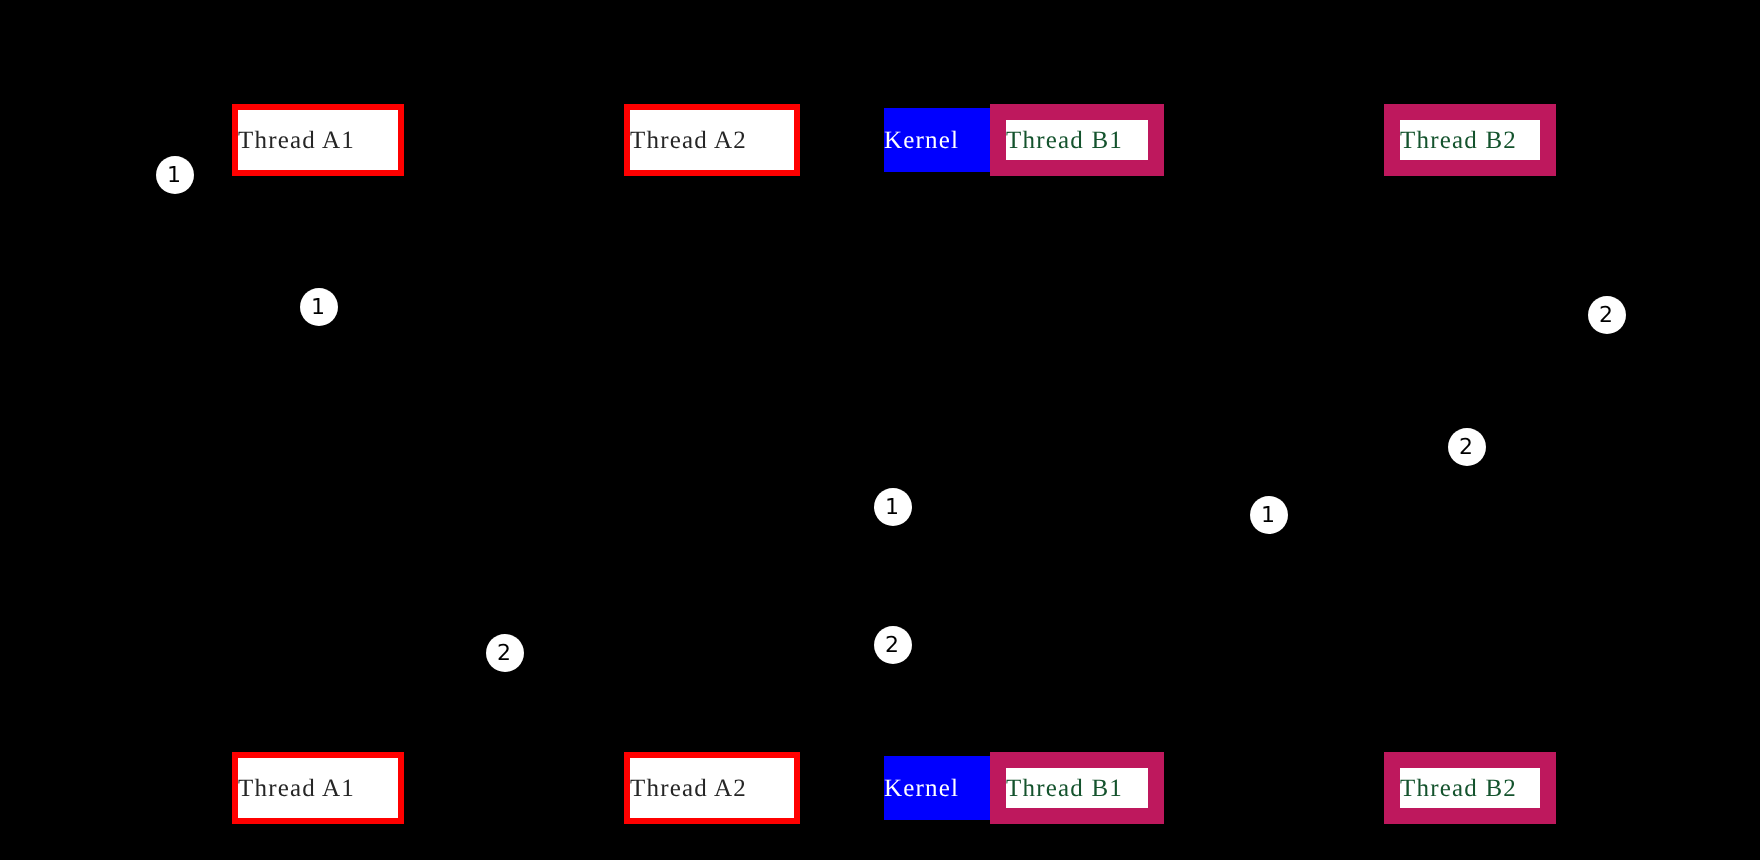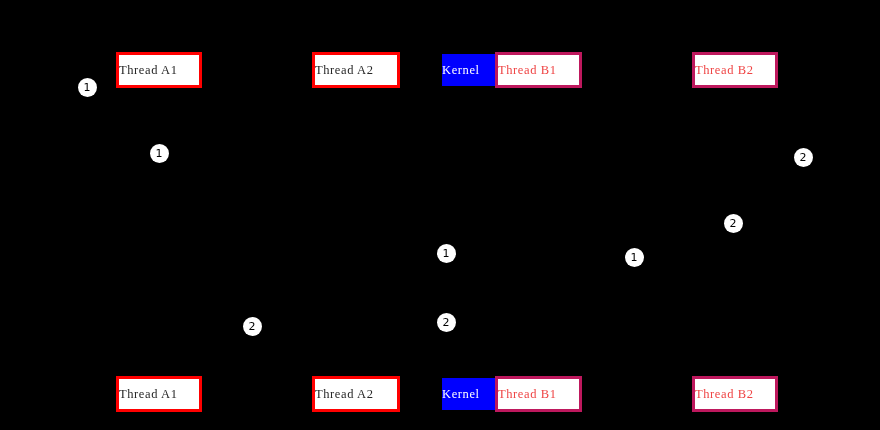--- a/index.html
+++ b/index.html
@@ -46,22 +46,22 @@
     white-space: nowrap;
     line-height: 1;
   }
   .participant.thread-a {
     background: #ffffff;
     border: 3px solid #ff0000;
     color: #262626;
   }
   .participant.thread-b {
     background: #ffffff;
-    border: 3px solid #be185d;
-    color: #ef4444;
+    border: 8px solid #be185d;
+    color: #14532d;
   }
   .participant.kernel {
     background: #0000ff;
     border: 0 solid #0000ff;
     color: #ffffff;
     margin-left: 27px;
   }
 
   
   .seq-badge {

